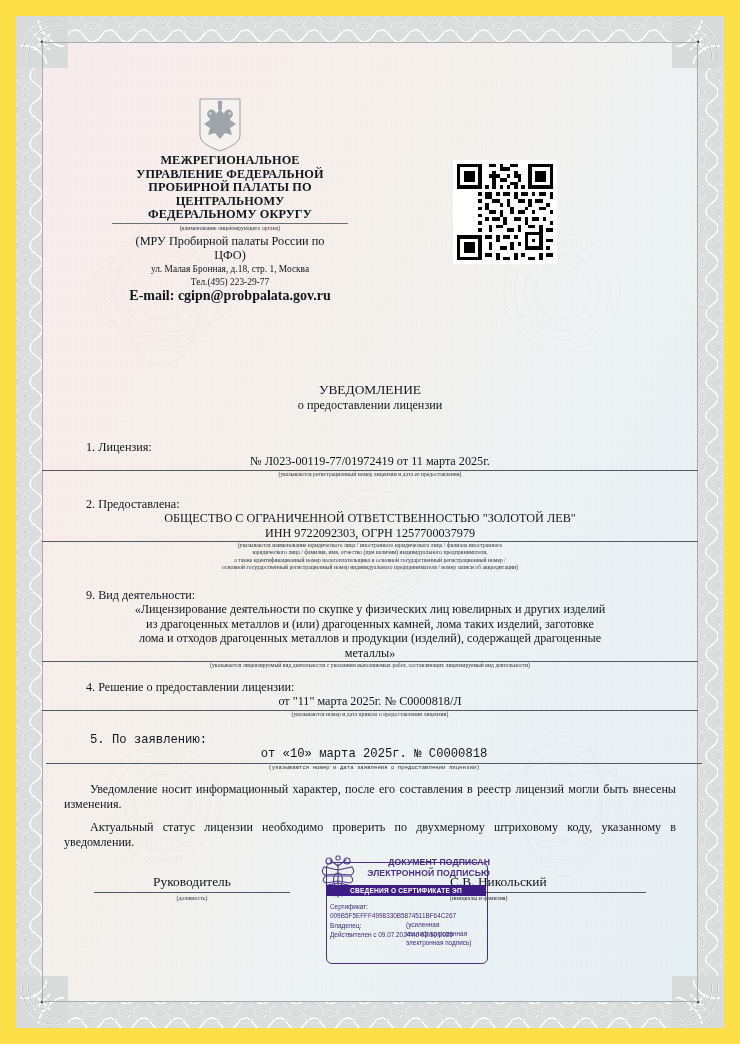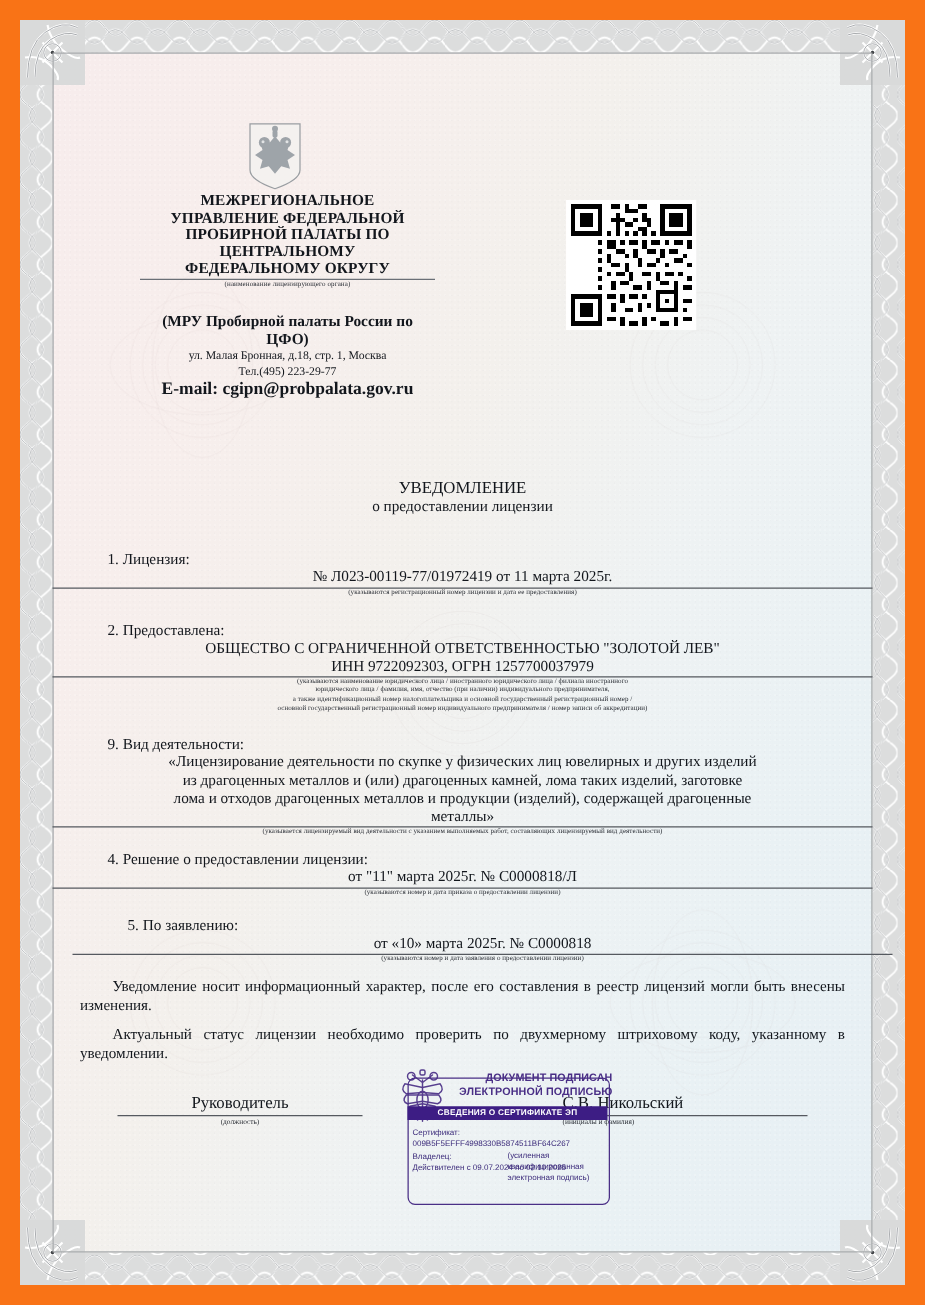--- a/index.html
+++ b/index.html
@@ -11,21 +11,21 @@
     font-family: "Liberation Serif", "DejaVu Serif", serif;
     overflow: hidden;
     position: relative;
   }
 
   
   .page {
     position: absolute;
     left: 0; top: 0;
     width: 740px; height: 1044px;
-    background: #f97316;
+    background: #fde047;
   }
 
   .guilloche-frame {
     position: absolute;
     left: 16px; top: 16px;
     width: 708px; height: 1012px;
     box-sizing: border-box;
     border: 26px solid transparent;
     background:
       
@@ -102,24 +102,24 @@
     border-bottom: 1px solid #6a6f76;
     margin: 1px 0 1px 0;
   }
   .caption {
     font-size: 5.6px;
     line-height: 7px;
     color: #2b2f36;
     letter-spacing: .1px;
   }
   .org-short {
-    font-weight: bold;
+    font-weight: normal;
     font-size: 12.3px;
     line-height: 14px;
-    margin-top: 18px;
+    margin-top: 2px;
     color: #12161c;
   }
   .org-addr {
     font-size: 9.4px;
     line-height: 11.4px;
     margin-top: 2px;
     color: #12161c;
   }
   .org-email {
     font-size: 14px;
@@ -565,21 +565,21 @@
       <div class="sec-caption">(указывается лицензируемый вид деятельности с указанием выполняемых работ, составляющих лицензируемый вид деятельности)</div>
     </div>
 
     <div class="section" style="top:638px;left:0;">
       <div class="sec-label">4. Решение о предоставлении лицензии:</div>
       <div class="sec-value">от "11" марта 2025г. № С0000818/Л</div>
       <div class="sec-rule"></div>
       <div class="sec-caption">(указываются номер и дата приказа о предоставлении лицензии)</div>
     </div>
 
-    <div class="section" style="top:691px;left:16px;">
+    <div class="section" style="top:691px;left:4px;font-family:Liberation Mono, monospace;">
       <div class="sec-label">5. По заявлению:</div>
       <div class="sec-value">от «10» марта 2025г. № С0000818</div>
       <div class="sec-rule"></div>
       <div class="sec-caption">(указываются номер и дата заявления о предоставлении лицензии)</div>
     </div>
 
     <div class="para" style="top:778px;">Актуальный статус лицензии необходимо проверить по двухмерному штриховому коду, указанному в уведомлении.</div>
     <div class="para" style="top:740px;">Уведомление носит информационный характер, после его составления в реестр лицензий могли быть внесены изменения.</div>
 
     <div class="sig-row" style="top:832px;">

